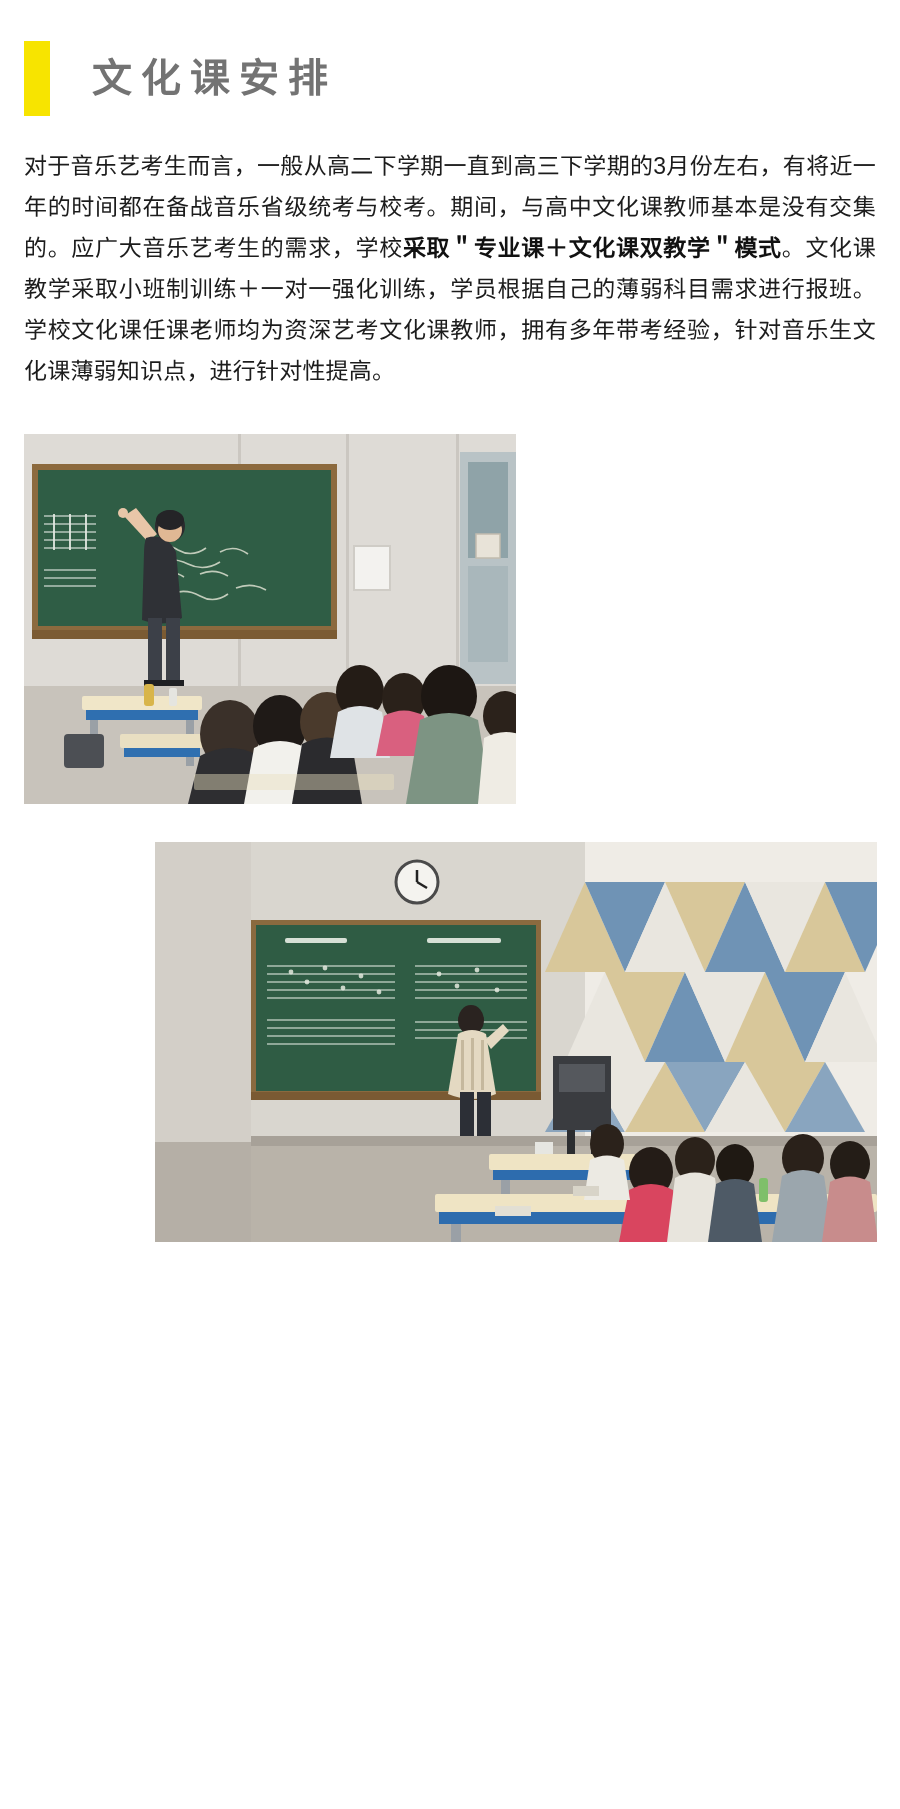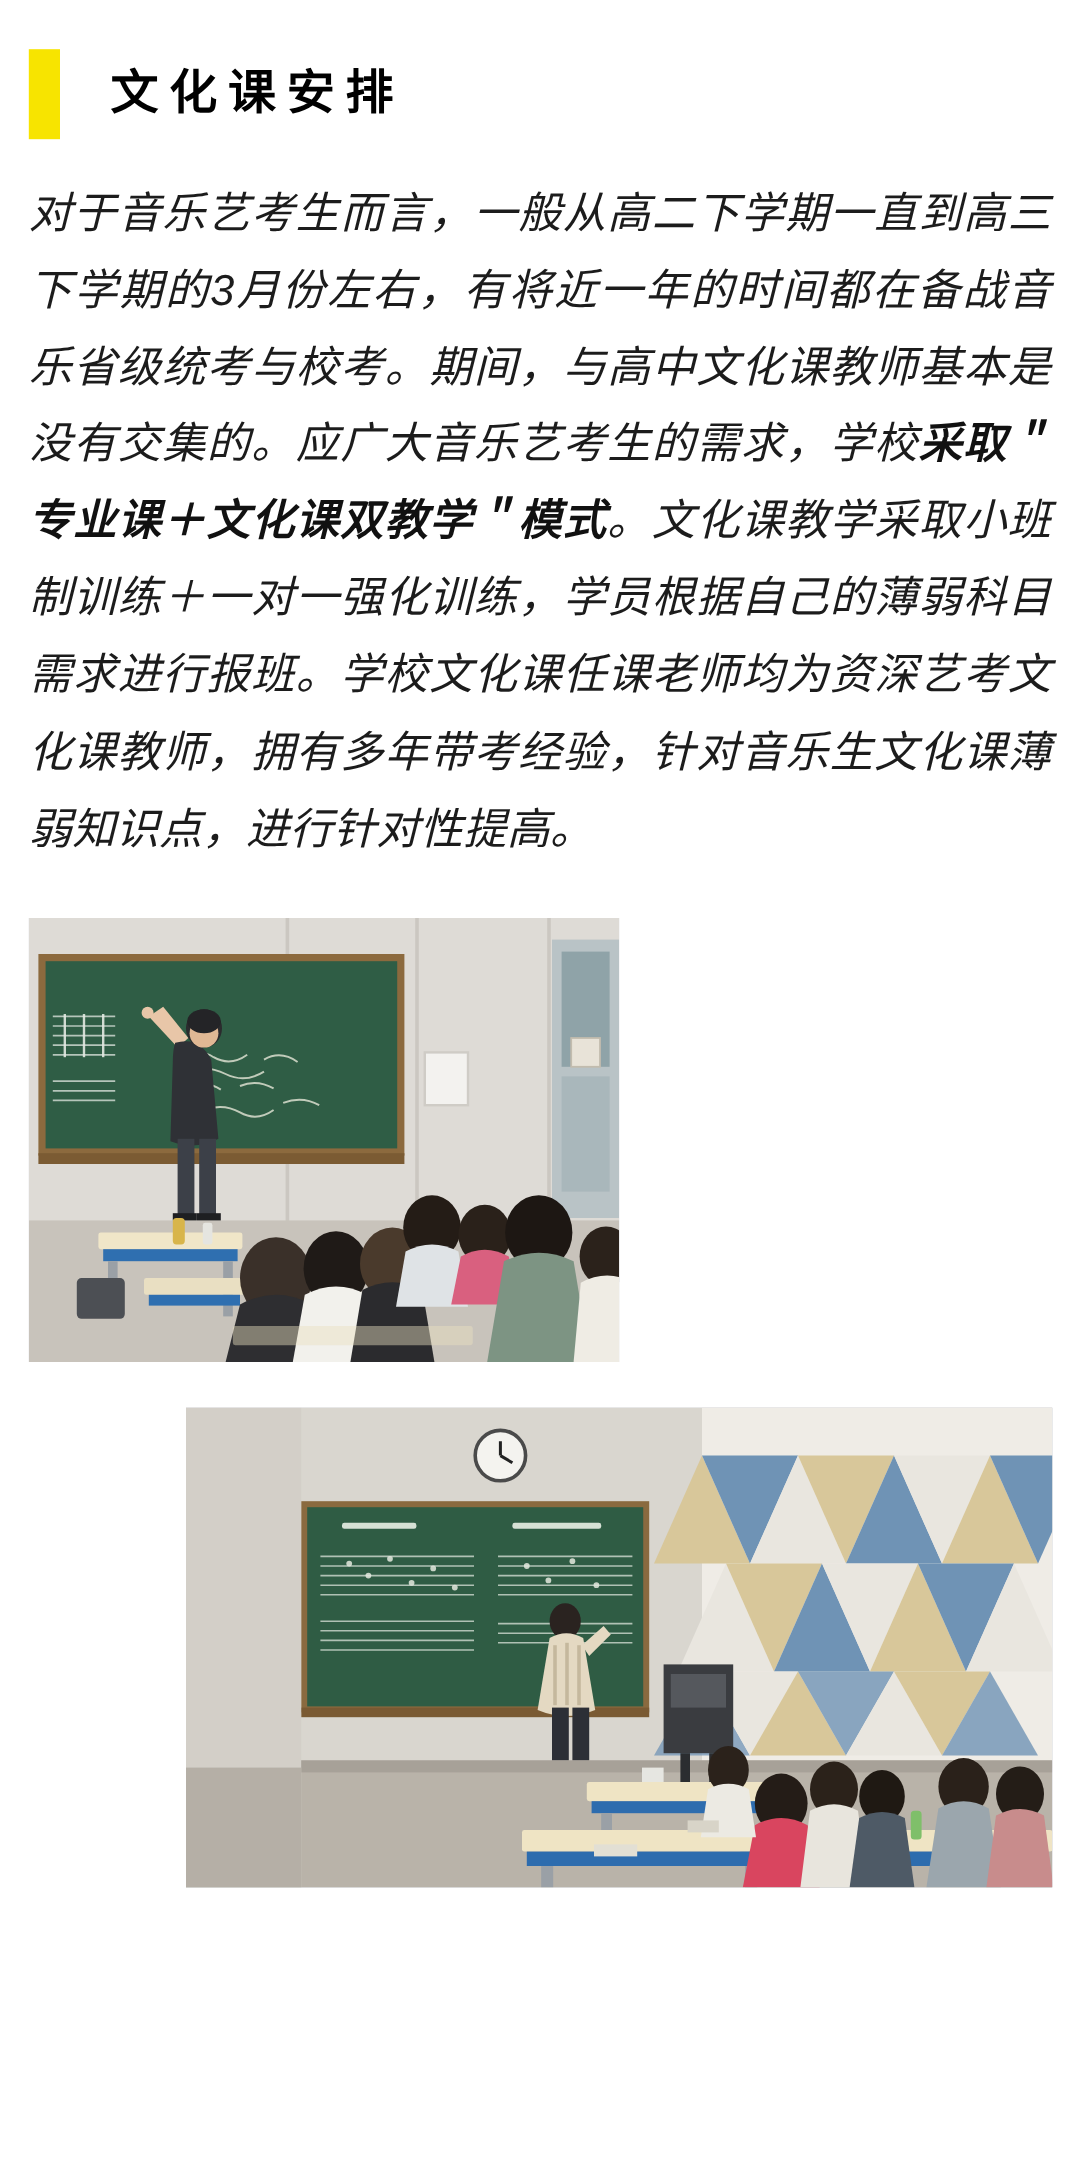--- a/index.html
+++ b/index.html
@@ -37,35 +37,34 @@
     height: 75px;
     background: #f7e400;
     flex: 0 0 auto;
     margin-top: 2px;
   }
   .header-title {
     margin-left: 42px;
     font-size: 40px;
     font-weight: bold;
     letter-spacing: 9px;
-    color: #000000;
+    color: #737373;
     line-height: 1;
     white-space: nowrap;
   }
 
   
   .body-copy {
     margin: 46px 24px 0 24px;
-    font-size: 36px;
+    font-size: 23px;
     line-height: 1.78;
     text-align: justify;
     text-justify: inter-ideograph;
     color: #1c1c1c;
     letter-spacing: 0.2px;
-    font-style: italic;
   }
   .body-copy b,
   .body-copy .strong {
     font-weight: bold;
     color: #111111;
   }
 
   
   .photo-block {
     margin-top: 42px;

